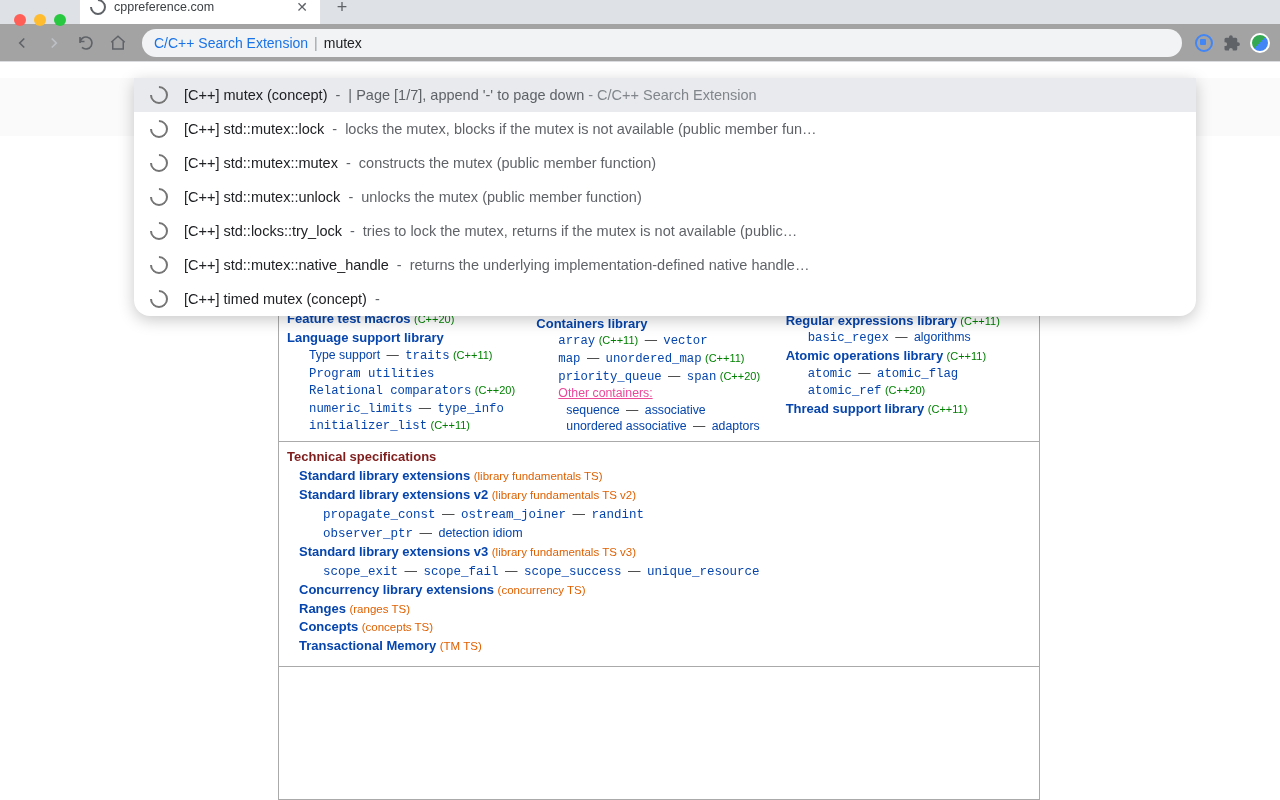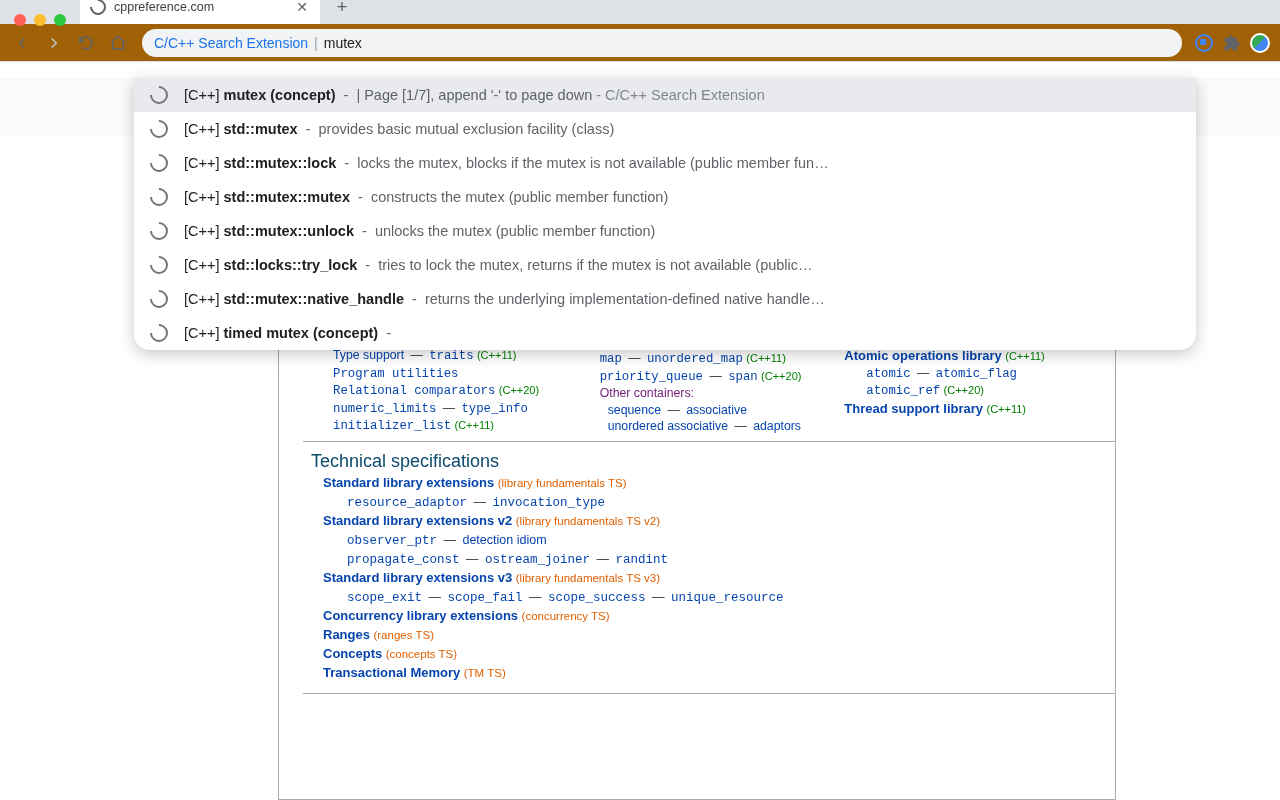--- a/index.html
+++ b/index.html
@@ -70,21 +70,21 @@
     width: 28px; height: 28px;
     display: flex; align-items: center; justify-content: center;
     color: #5f6368;
     font-size: 18px;
     margin-left: 8px;
     margin-bottom: 3px;
   }
   
   .toolbar {
     height: 38px;
-    background: #a16207;
+    background: #a3a3a3;
     border-bottom: 1px solid #dadce0;
     display: flex;
     align-items: center;
     padding: 0 8px;
     gap: 4px;
   }
   .nav-btn {
     width: 28px; height: 28px;
     display: flex; align-items: center; justify-content: center;
     color: #5f6368;
@@ -158,21 +158,21 @@
   .suggest-row.selected { background: #e8eaed; }
   .suggest-icon {
     width: 18px; height: 18px; flex-shrink: 0;
     border: 2px solid #757575;
     border-radius: 50%;
     border-left-color: transparent;
     transform: rotate(45deg);
   }
   .suggest-text { flex: 1; white-space: nowrap; overflow: hidden; text-overflow: ellipsis; }
   .suggest-text .prefix { color: #202124; }
-  .suggest-text .bold { font-weight: 700; color: #202124; }
+  .suggest-text .bold { font-weight: 400; color: #202124; }
   .suggest-text .dash { color: #5f6368; margin: 0 4px; }
   .suggest-text .desc { color: #5f6368; }
   .suggest-text .source { color: #80868b; }
   
   .page-bg {
     position: absolute;
     top: 78px;
     left: 0;
     right: 0;
     bottom: 0;
@@ -183,28 +183,27 @@
     position: absolute;
     top: 58px;
     left: 0;
     right: 0;
     bottom: 0;
     background: #fff;
   }
   .content-box {
     position: absolute;
     left: 278px;
-    width: 838px;
+    width: 762px;
     top: 0;
     bottom: 0;
     border: 1px solid #aaa;
     border-top: none;
     background: #fff;
     font-family: Arial, sans-serif;
-    padding-left: 24px;
   }
   .cols {
     display: flex;
     padding: 2px 8px 6px 8px;
     border-bottom: 1px solid #aaa;
     gap: 4px;
   }
   .col { flex: 1; font-size: 12.3px; line-height: 1.35; }
   .blk-head {
     color: #0645ad;
@@ -213,28 +212,28 @@
     margin-top: 2px;
   }
   .sub {
     padding-left: 22px;
     display: block;
   }
   .lnk { color: #0645ad; }
   .mono { font-family: "Courier New", monospace; color: #0645ad; }
   .tag { color: #008000; font-family: Arial, sans-serif; font-size: 11px; }
   .sdash { color: #333; margin: 0 3px; }
-  .plain { color: #701a75; }
+  .plain { color: #ec4899; text-decoration: underline; }
   .tech-sec {
     padding: 6px 8px 10px 8px;
     font-size: 12.5px;
     line-height: 1.45;
     border-bottom: 1px solid #aaa;
   }
-  .tech-head { color: #0c4a6e; font-weight: 400; font-size: 18px; }
+  .tech-head { color: #7f1d1d; font-weight: 700; font-size: 13px; }
   .tech-row { padding-left: 12px; }
   .tech-sub { color: #0645ad; font-weight: 700; font-size: 13px; }
   .ts-tag { color: #e06000; font-size: 11.5px; }
   .tech-items { padding-left: 24px; }
 </style>
 </head>
 <body>
 
 <div class="browser-chrome">
   <div class="traffic-lights">
@@ -448,26 +447,25 @@
             <span class="tag">(C++11)</span>
           </div>
         </div>
       </div>
 
       <div class="tech-sec">
         <div class="tech-head lnk">Technical specifications</div>
         <div id="tech-rows">
             <div class="tech-row">
               <div><span class="tech-sub lnk">Standard library extensions</span>  <span class="ts-tag">(library fundamentals TS)</span></div>
-              <div class="tech-items"><span class="mono">resource_adaptor</span><span class="sdash"> — </span><span class="mono">invocation_type</span></div>
             </div>
             <div class="tech-row">
               <div><span class="tech-sub lnk">Standard library extensions v2</span>  <span class="ts-tag">(library fundamentals TS v2)</span></div>
+              <div class="tech-items"><span class="mono">propagate_const</span><span class="sdash"> — </span><span class="mono">ostream_joiner</span><span class="sdash"> — </span><span class="mono">randint</span></div>
               <div class="tech-items"><span class="mono">observer_ptr</span><span class="sdash"> — </span><span class="lnk">detection idiom</span></div>
-              <div class="tech-items"><span class="mono">propagate_const</span><span class="sdash"> — </span><span class="mono">ostream_joiner</span><span class="sdash"> — </span><span class="mono">randint</span></div>
             </div>
             <div class="tech-row">
               <div><span class="tech-sub lnk">Standard library extensions v3</span>  <span class="ts-tag">(library fundamentals TS v3)</span></div>
               <div class="tech-items"><span class="mono">scope_exit</span><span class="sdash"> — </span><span class="mono">scope_fail</span><span class="sdash"> — </span><span class="mono">scope_success</span><span class="sdash"> — </span><span class="mono">unique_resource</span></div>
             </div>
             <div class="tech-row">
               <div><span class="tech-sub lnk">Concurrency library extensions</span>  <span class="ts-tag">(concurrency TS)</span></div>
             </div>
             <div class="tech-row">
               <div><span class="tech-sub lnk">Ranges</span>  <span class="ts-tag">(ranges TS)</span></div>
@@ -485,24 +483,20 @@
 </div>
 
 <div class="omnibox-popup">
   <div id="suggest-rows">
       <div class="suggest-row selected">
         <div class="suggest-icon"></div>
         <div class="suggest-text"><span class="prefix">[C++] </span><span class="bold">mutex (concept)</span><span class="dash"> - </span><span class="desc"> | Page [1/7], append '-' to page down</span><span class="source"> - C/C++ Search Extension</span></div>
       </div>
       <div class="suggest-row">
         <div class="suggest-icon"></div>
-        <div class="suggest-text"><span class="prefix">[C++] </span><span class="bold">std::mutex</span><span class="dash"> - </span><span class="desc">provides basic mutual exclusion facility   (class)</span></div>
-      </div>
-      <div class="suggest-row">
-        <div class="suggest-icon"></div>
         <div class="suggest-text"><span class="prefix">[C++] </span><span class="bold">std::mutex::lock</span><span class="dash"> - </span><span class="desc">locks the mutex, blocks if the mutex is not available  (public member fun…</span></div>
       </div>
       <div class="suggest-row">
         <div class="suggest-icon"></div>
         <div class="suggest-text"><span class="prefix">[C++] </span><span class="bold">std::mutex::mutex</span><span class="dash"> - </span><span class="desc">constructs the mutex  (public member function)</span></div>
       </div>
       <div class="suggest-row">
         <div class="suggest-icon"></div>
         <div class="suggest-text"><span class="prefix">[C++] </span><span class="bold">std::mutex::unlock</span><span class="dash"> - </span><span class="desc">unlocks the mutex  (public member function)</span></div>
       </div>

